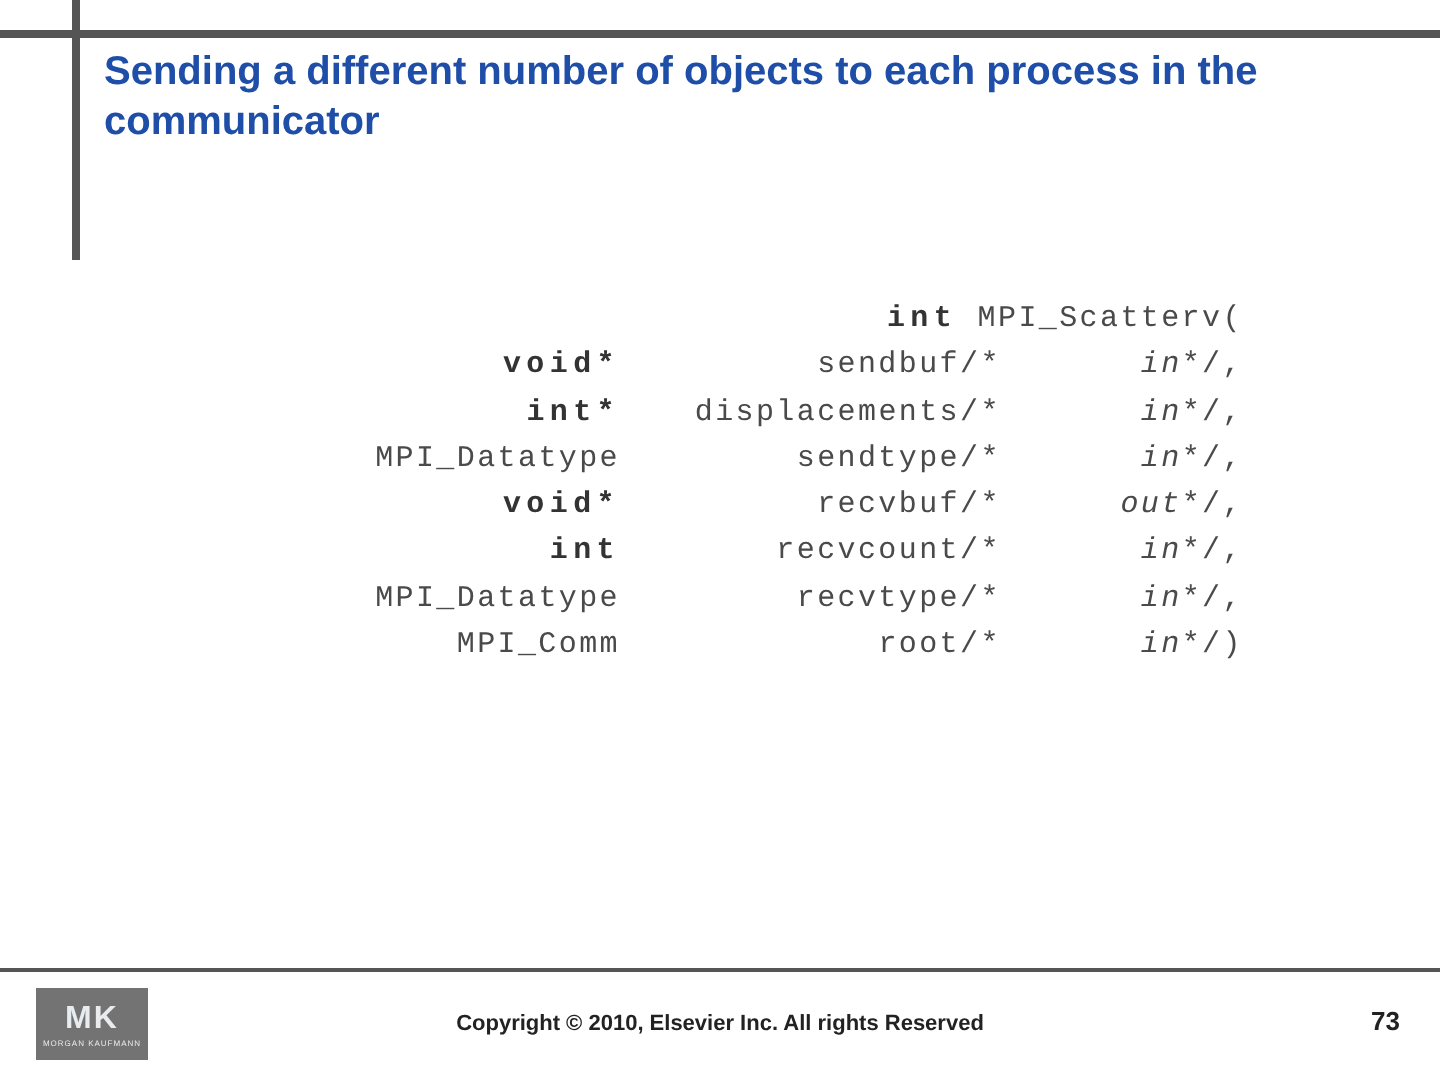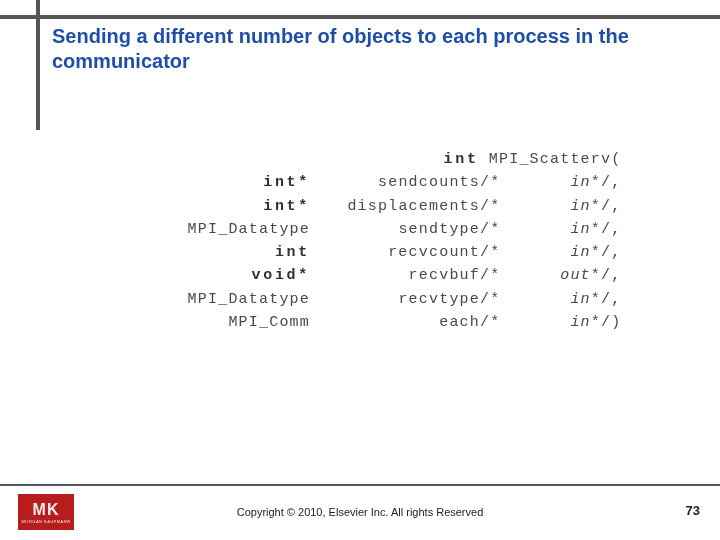--- a/index.html
+++ b/index.html
@@ -60,37 +60,37 @@
     width: 720px;
     height: 2px;
     background: #555;
   }
   .logo {
     position: absolute;
     left: 18px;
     bottom: 10px;
     width: 56px;
     height: 36px;
-    background: #b91c1c;
+    background: #737373;
     color: #e8ecef;
     display: flex;
     flex-direction: column;
     align-items: center;
     justify-content: center;
   }
   .logo-main { font-size: 16px; font-weight: bold; letter-spacing: 1px; }
   .logo-sub { font-size: 4px; letter-spacing: 0.5px; }
   .copyright {
     position: absolute;
     bottom: 22px;
     left: 0;
     width: 720px;
     text-align: center;
     font-size: 11px;
-    font-weight: normal;
+    font-weight: bold;
     color: #222;
   }
   .pagenum {
     position: absolute;
     right: 20px;
     bottom: 22px;
     font-size: 13px;
     font-weight: bold;
     color: #222;
   }
@@ -99,27 +99,27 @@
 <body>
 
 <div class="top-rule"></div>
 <div class="left-rule"></div>
 
 <h1 class="title">Sending a different number of objects to each process in the communicator</h1>
 
 <div class="code-block">
   <div class="code-row"><span class="bold">int</span> <span>MPI_Scatterv(</span></div>
   <div id="param-rows">
-      <div class="code-row"><span class="indent"></span><span class="col-type bold">int*</span><span class="col-name">sendcounts</span><span>/*</span>  <span class="col-dir">in</span><span>*/,</span></div>
+      <div class="code-row"><span class="indent"></span><span class="col-type bold">void*</span><span class="col-name">sendbuf</span><span>/*</span>  <span class="col-dir">in</span><span>*/,</span></div>
       <div class="code-row"><span class="indent"></span><span class="col-type bold">int*</span><span class="col-name">displacements</span><span>/*</span>  <span class="col-dir">in</span><span>*/,</span></div>
       <div class="code-row"><span class="indent"></span><span class="col-type">MPI_Datatype</span><span class="col-name">sendtype</span><span>/*</span>  <span class="col-dir">in</span><span>*/,</span></div>
+      <div class="code-row"><span class="indent"></span><span class="col-type bold">void*</span><span class="col-name">recvbuf</span><span>/*</span>  <span class="col-dir">out</span><span>*/,</span></div>
       <div class="code-row"><span class="indent"></span><span class="col-type bold">int</span><span class="col-name">recvcount</span><span>/*</span>  <span class="col-dir">in</span><span>*/,</span></div>
-      <div class="code-row"><span class="indent"></span><span class="col-type bold">void*</span><span class="col-name">recvbuf</span><span>/*</span>  <span class="col-dir">out</span><span>*/,</span></div>
       <div class="code-row"><span class="indent"></span><span class="col-type">MPI_Datatype</span><span class="col-name">recvtype</span><span>/*</span>  <span class="col-dir">in</span><span>*/,</span></div>
-      <div class="code-row"><span class="indent"></span><span class="col-type">MPI_Comm</span><span class="col-name">each</span><span>/*</span>  <span class="col-dir">in</span><span>*/)</span></div>
+      <div class="code-row"><span class="indent"></span><span class="col-type">MPI_Comm</span><span class="col-name">root</span><span>/*</span>  <span class="col-dir">in</span><span>*/)</span></div>
     </div>
 </div>
 
 <div class="footer-rule"></div>
 
 <div class="logo">
   <div class="logo-main">MK</div>
   <div class="logo-sub">MORGAN KAUFMANN</div>
 </div>
 

